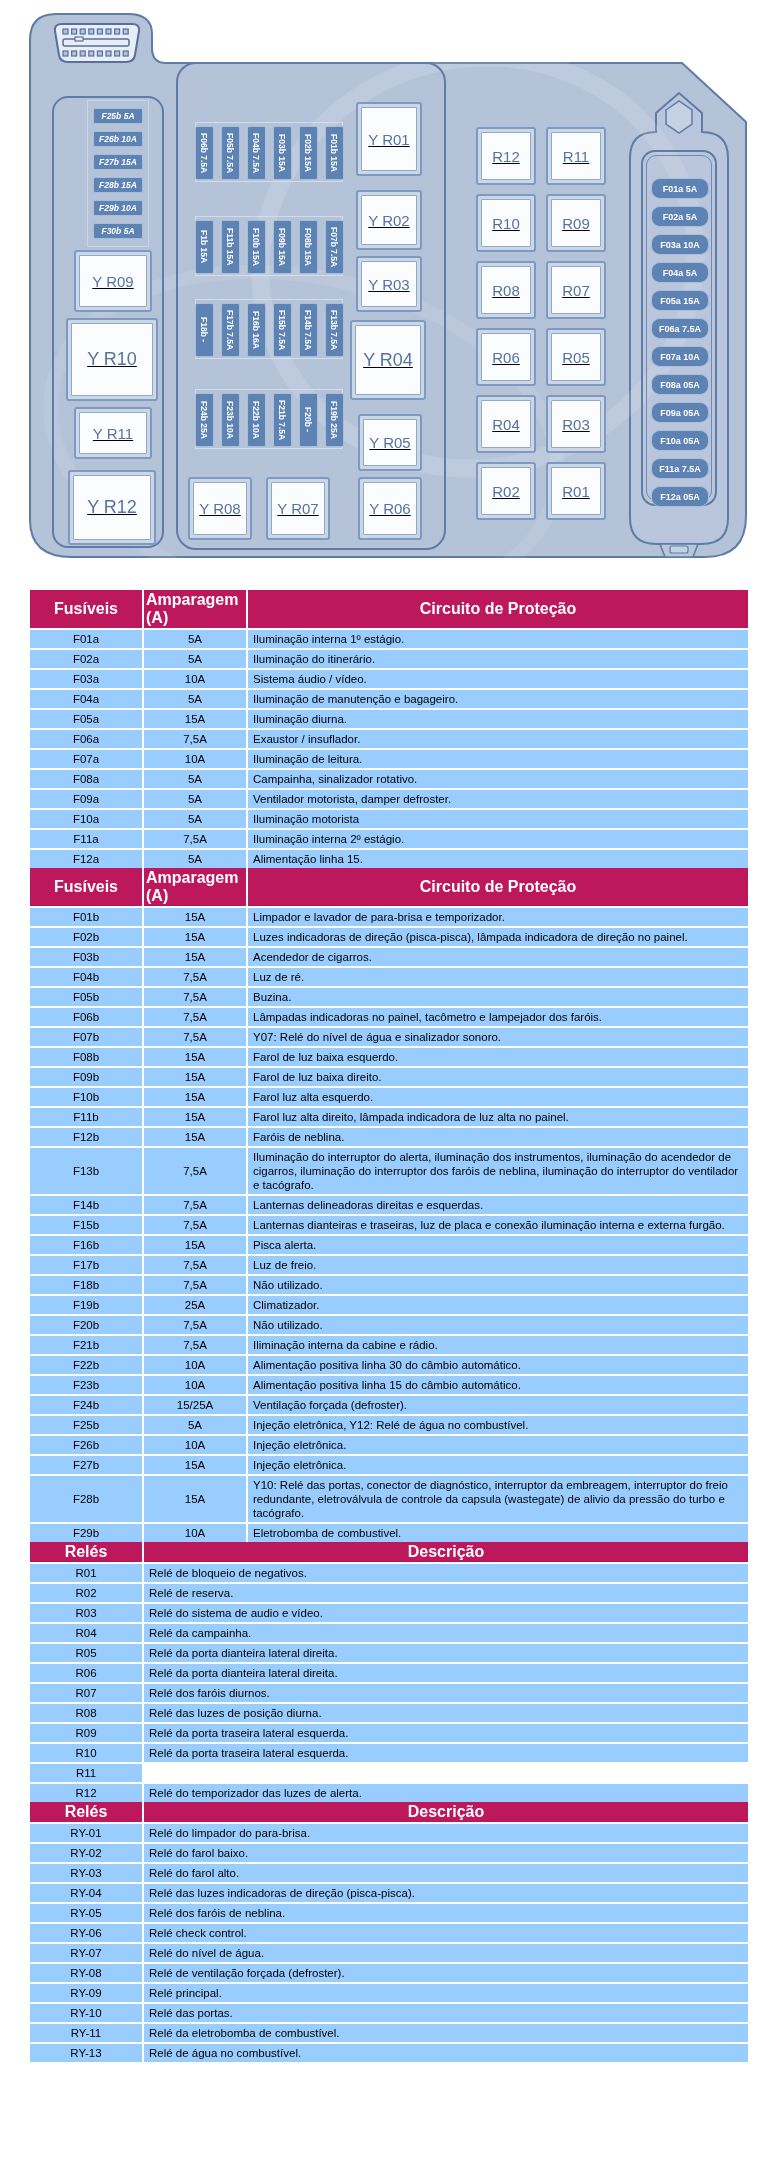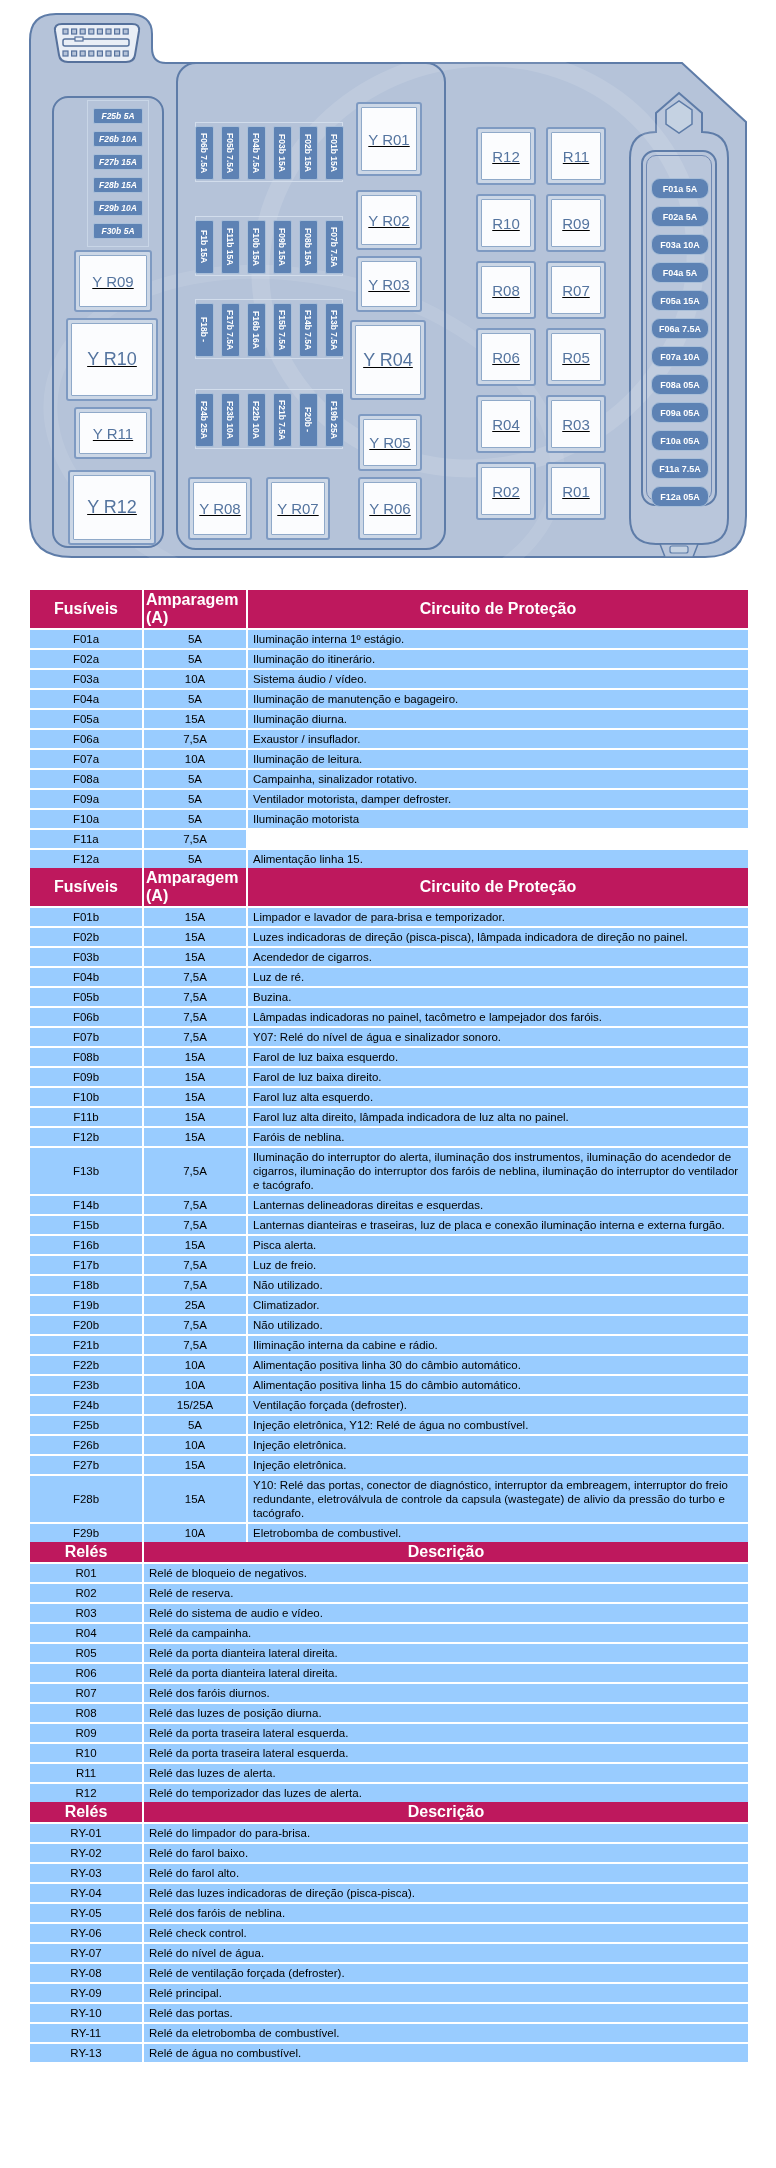--- a/index.html
+++ b/index.html
@@ -286,20 +286,21 @@
       <div class="td">F09a</div>
       <div class="td">5A</div>
       <div class="td left">Ventilador motorista, damper defroster.</div>
     </div><div class="tr">
       <div class="td">F10a</div>
       <div class="td">5A</div>
       <div class="td left">Iluminação motorista</div>
     </div><div class="tr">
       <div class="td">F11a</div>
       <div class="td">7,5A</div>
+      <div class="td left">Iluminação interna 2º estágio.</div>
     </div><div class="tr">
       <div class="td">F12a</div>
       <div class="td">5A</div>
       <div class="td left">Alimentação linha 15.</div>
     </div></div>
 </div>
 
 <div class="tbl">
   <div class="tr head">
     <div class="th c1">Fusíveis</div>
@@ -459,21 +460,20 @@
       <div class="td">R08</div>
       <div class="td left">Relé das luzes de posição diurna.</div>
     </div><div class="tr two">
       <div class="td">R09</div>
       <div class="td left">Relé da porta traseira lateral esquerda.</div>
     </div><div class="tr two">
       <div class="td">R10</div>
       <div class="td left">Relé da porta traseira lateral esquerda.</div>
     </div><div class="tr two">
       <div class="td">R11</div>
-      <div class="td left">Relé das luzes de alerta.</div>
     </div><div class="tr two">
       <div class="td">R12</div>
       <div class="td left">Relé do temporizador das luzes de alerta.</div>
     </div></div>
 </div>
 
 <div class="tbl">
   <div class="tr two head">
     <div class="th c1">Relés</div>
     <div class="th c3">Descrição</div>

